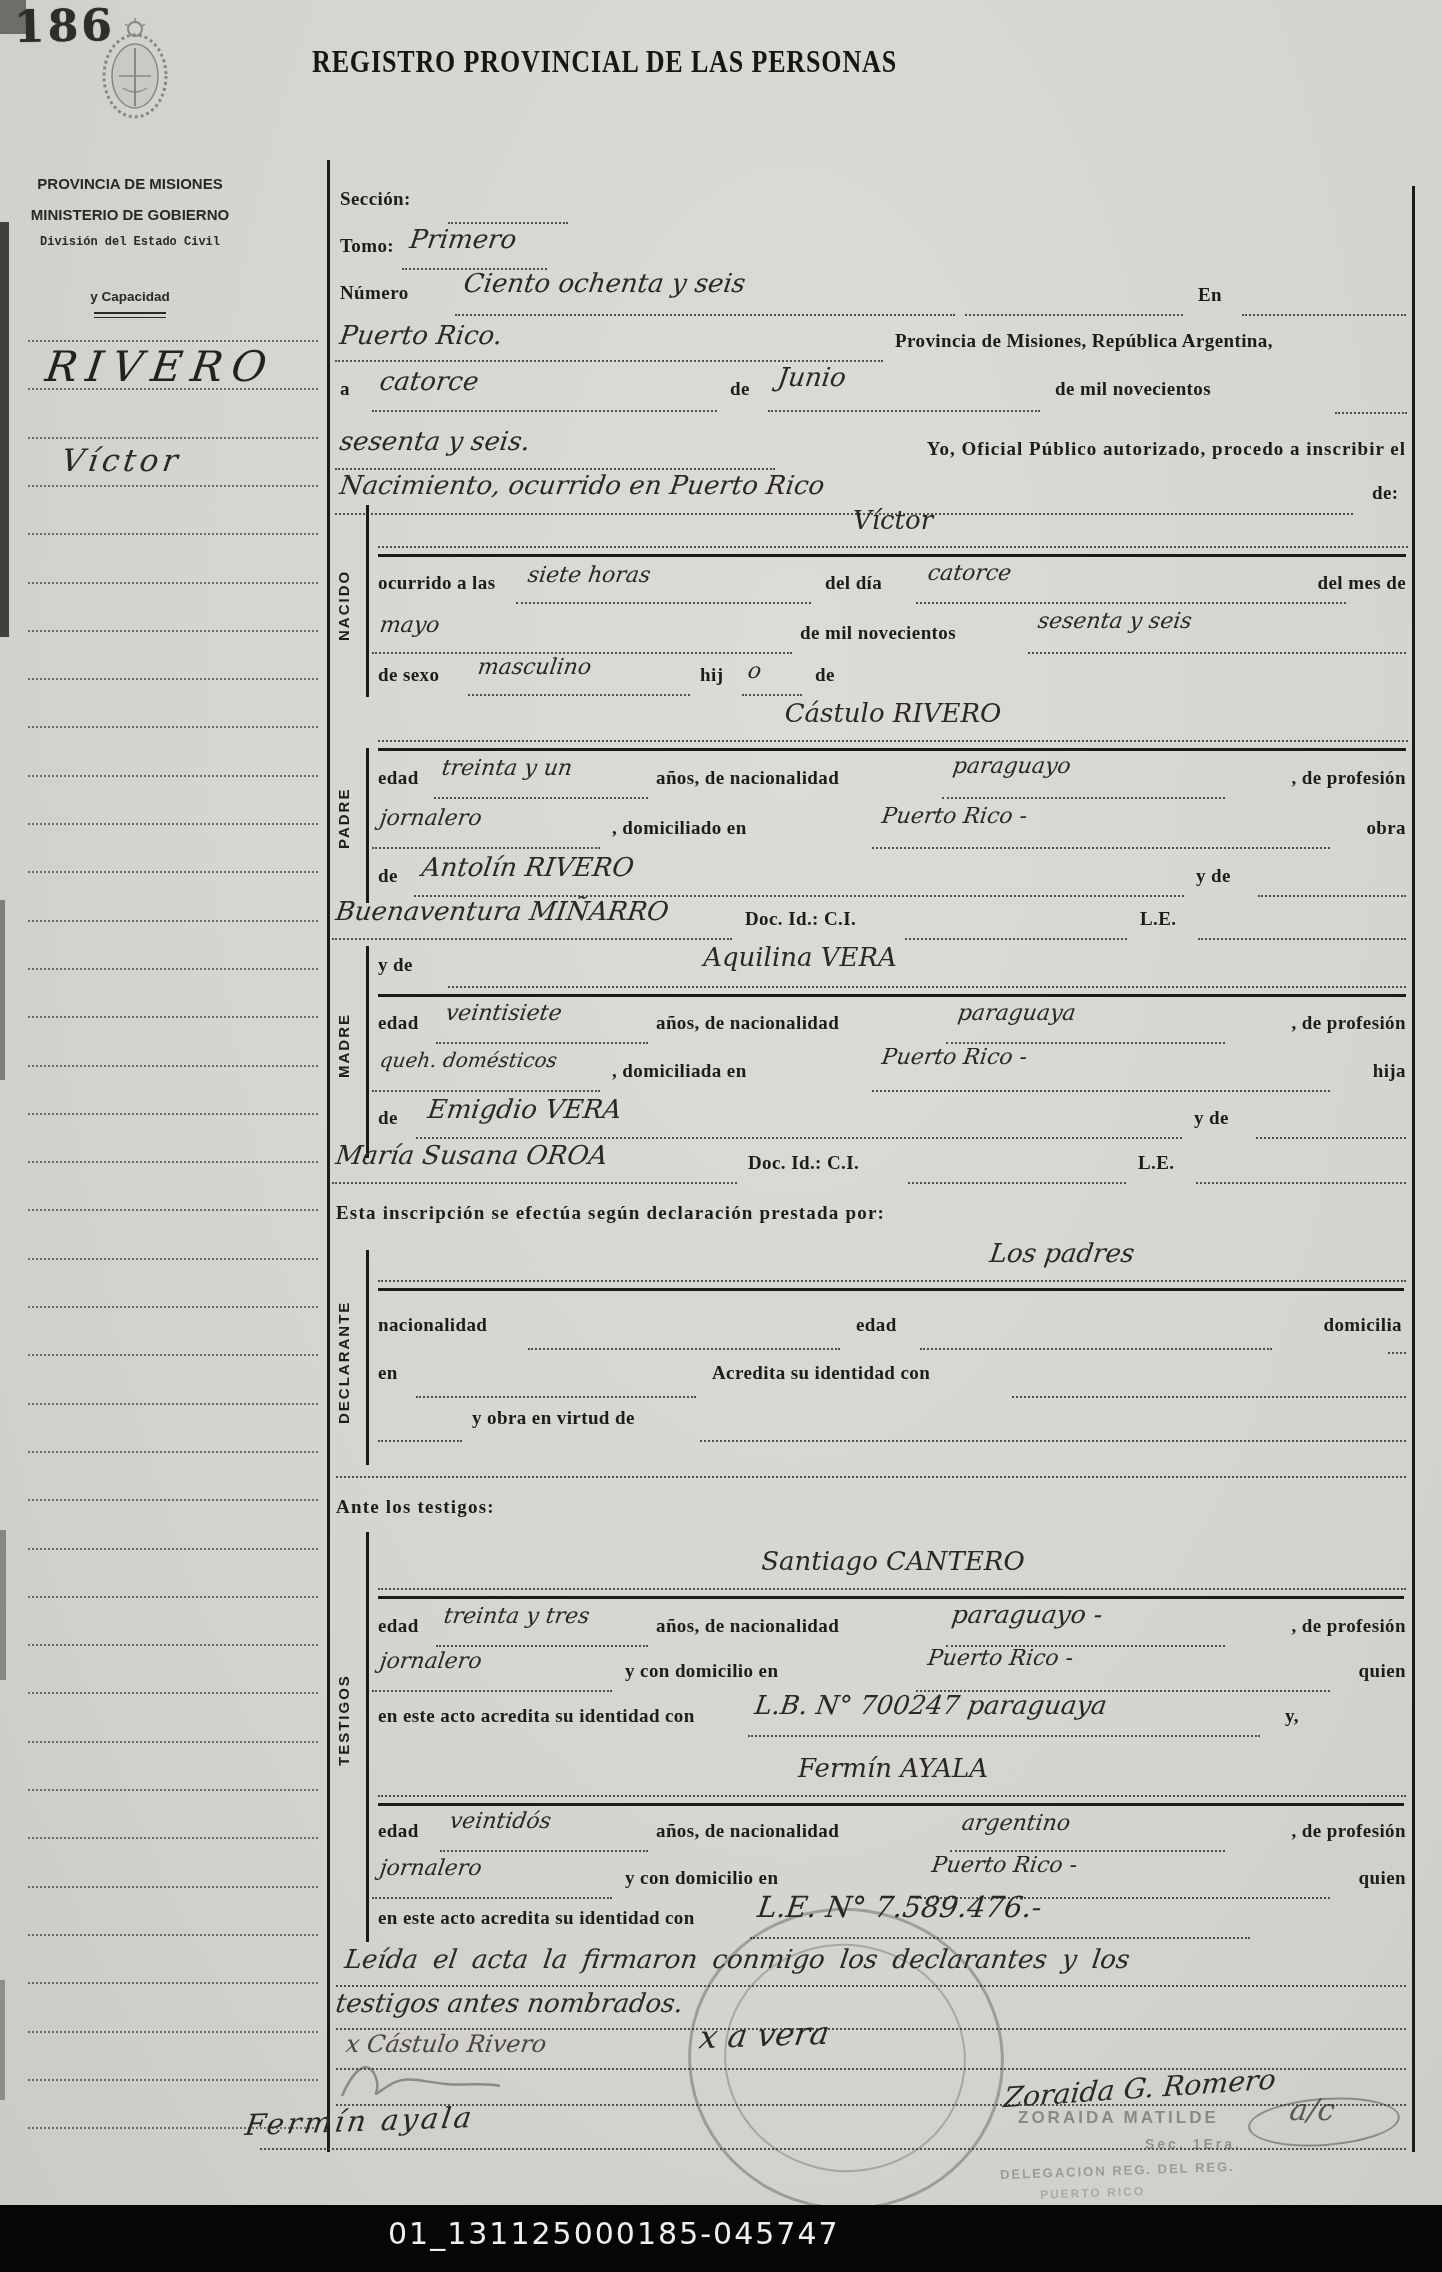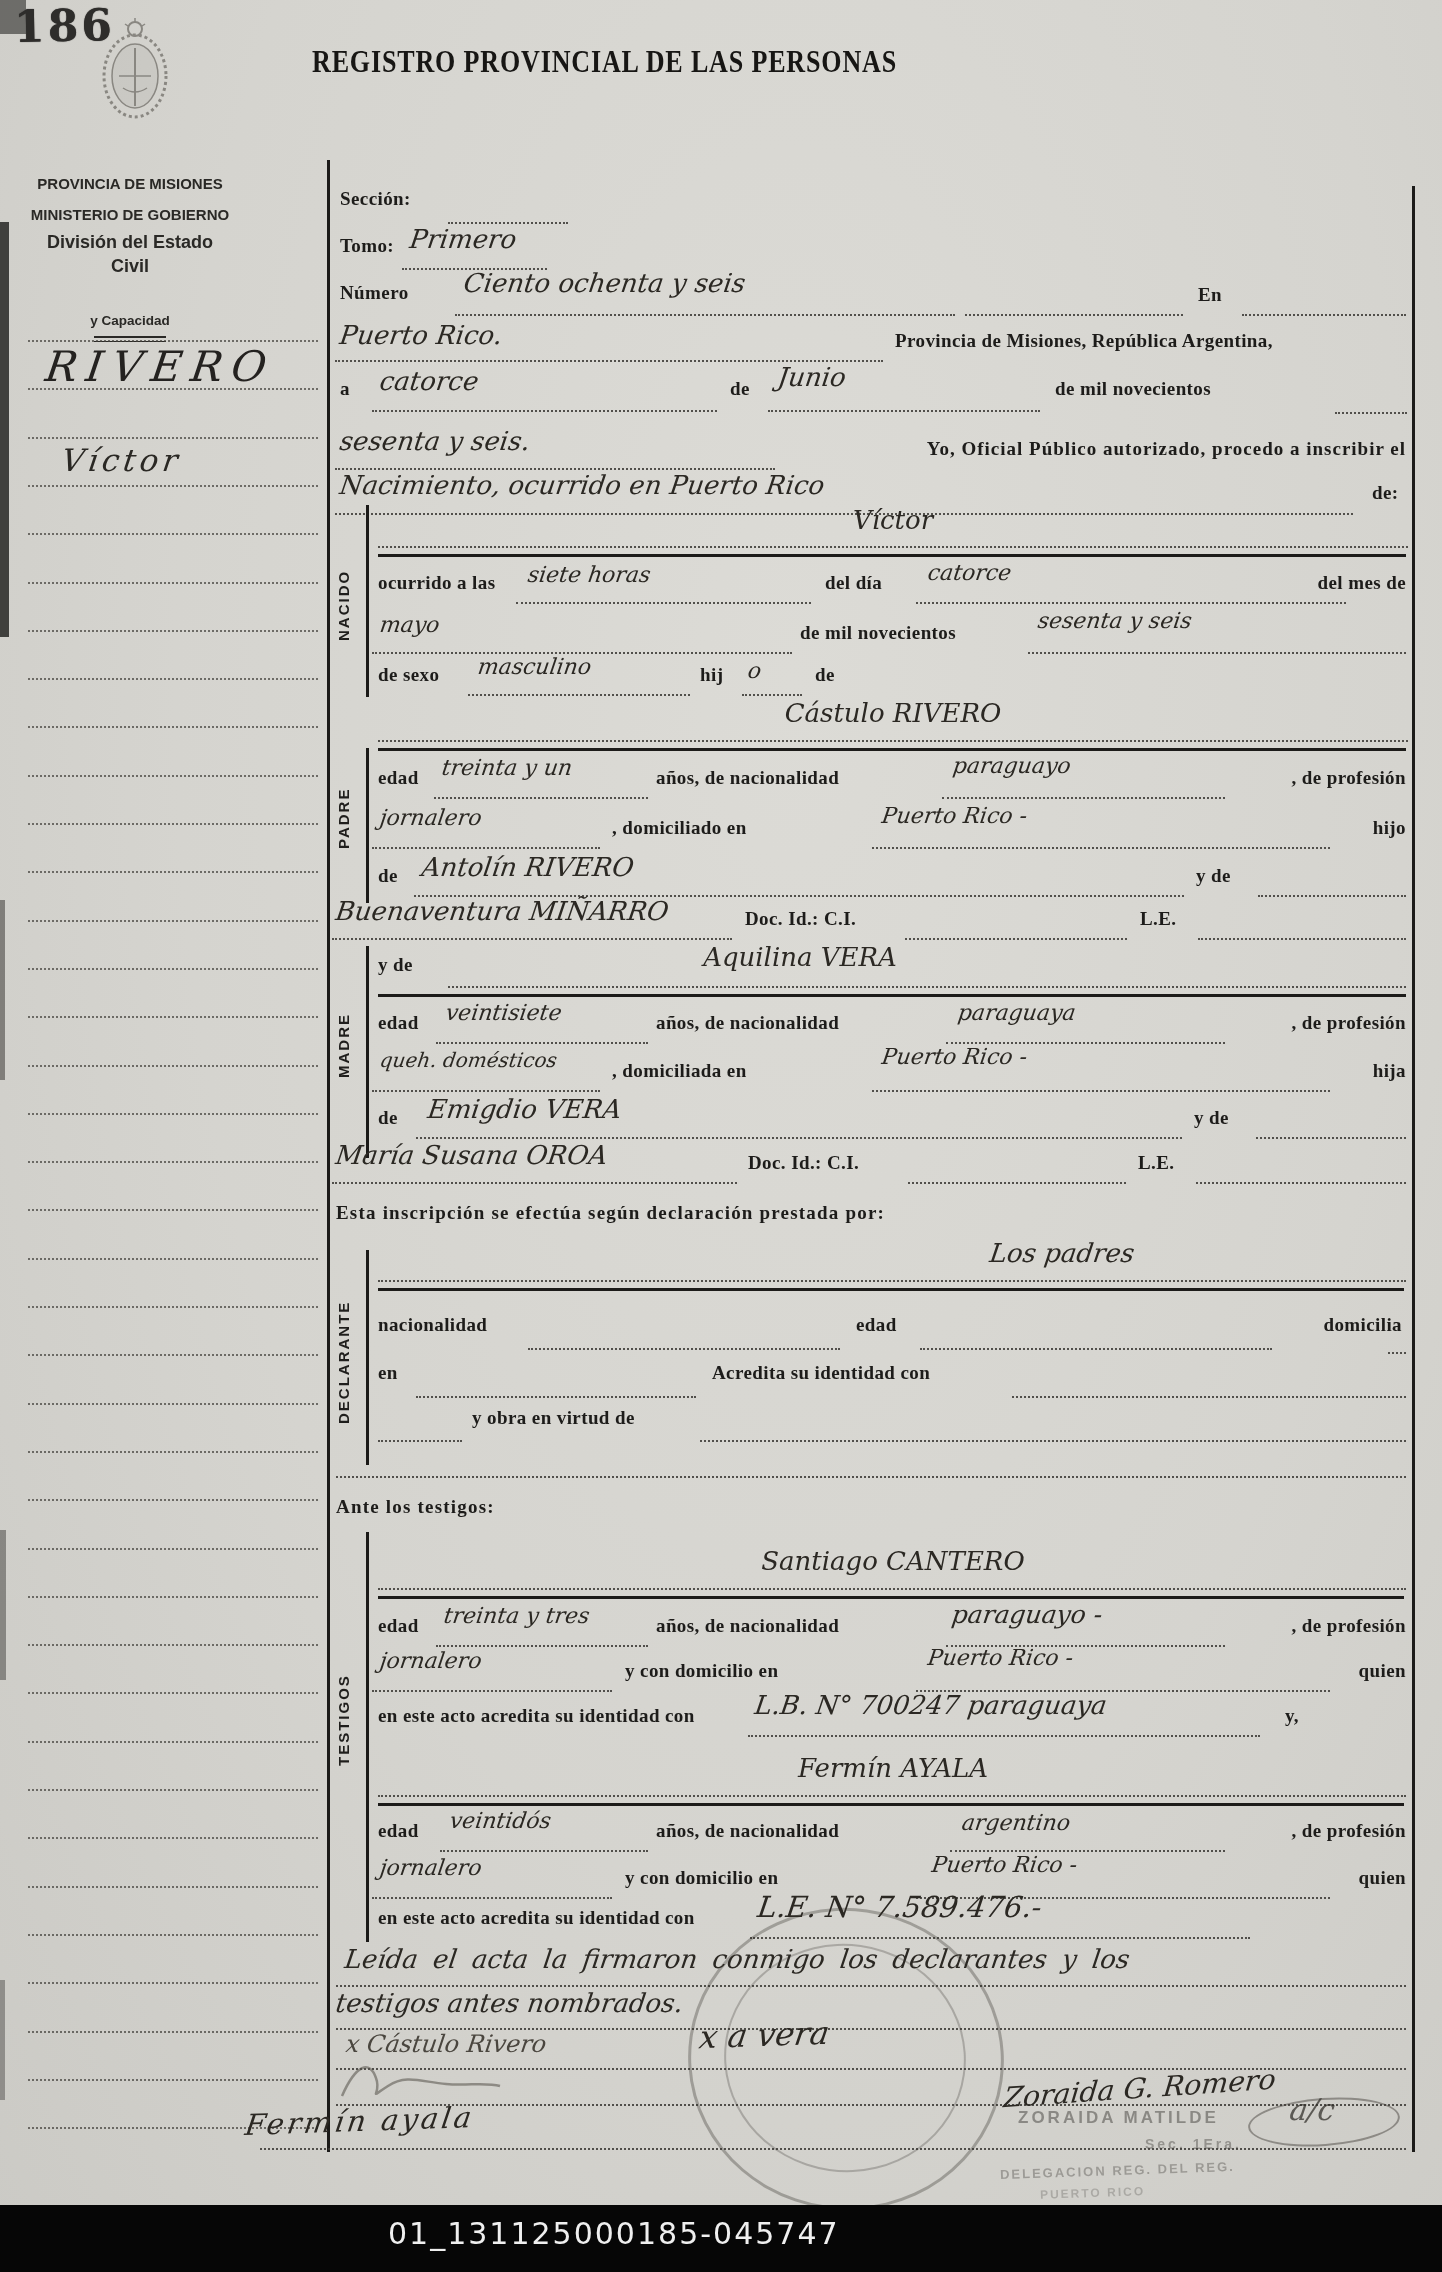--- a/index.html
+++ b/index.html
@@ -54,21 +54,21 @@
     <line x1="30" y1="8" x2="33" y2="10" stroke="#595650" stroke-width="1.5"></line>
     <line x1="50" y1="8" x2="47" y2="10" stroke="#595650" stroke-width="1.5"></line>
     <path d="M28 72 Q40 80 52 72" fill="none" stroke="#595650" stroke-width="1.5"></path>
   </svg>
 
   <div style="position:absolute;left:312px;top:44px;font-family:'Liberation Serif',serif;font-weight:700;font-size:31px;color:#171614;white-space:nowrap;transform:scaleX(.84);transform-origin:left center;letter-spacing:1px;">REGISTRO PROVINCIAL DE LAS PERSONAS</div>
 
   <div style="position:absolute;left:26px;top:168px;width:208px;text-align:center;font-family:'Liberation Sans',sans-serif;font-weight:700;color:#2a2926;">
     <div style="font-size:15px;line-height:31px;">PROVINCIA DE MISIONES</div>
     <div style="font-size:15px;line-height:31px;">MINISTERIO DE GOBIERNO</div>
-    <div style="font-size:18px;line-height:24px;">División del Estado Civil</div>
+    <div style="font-size:12px;line-height:24px;font-family:Liberation Mono, monospace;">División del Estado Civil</div>
     <div style="font-size:13.5px;line-height:22px;margin-top:32px;">y Capacidad</div>
     <div style="margin:4px auto 0;width:72px;border-top:2px solid #2a2926;border-bottom:1.5px solid #2a2926;height:3px;"></div>
   </div>
 
   <div id="margin-lines" style="position:absolute;inset:0;">
       <div style="position: absolute; left: 28px; width: 290px; border-bottom: 2px dotted rgb(65, 63, 58); opacity: 0.7; top: 340px;"></div>
       <div style="position: absolute; left: 28px; width: 290px; border-bottom: 2px dotted rgb(65, 63, 58); opacity: 0.7; top: 388.3px;"></div>
       <div style="position: absolute; left: 28px; width: 290px; border-bottom: 2px dotted rgb(65, 63, 58); opacity: 0.7; top: 436.6px;"></div>
       <div style="position: absolute; left: 28px; width: 290px; border-bottom: 2px dotted rgb(65, 63, 58); opacity: 0.7; top: 484.9px;"></div>
       <div style="position: absolute; left: 28px; width: 290px; border-bottom: 2px dotted rgb(65, 63, 58); opacity: 0.7; top: 533.2px;"></div>
@@ -190,21 +190,21 @@
   <div class="prt" style="left:656px;top:767px;">años, de nacionalidad</div>
   <div class="hw" style="left:953px;top:753px;">paraguayo</div>
   <div class="dot" style="left:942px;top:797px;width:283px;"></div>
   <div class="prt" style="right:36px;top:767px;">, de profesión</div>
 
   <div class="hw" style="left:380px;top:805px;">jornalero</div>
   <div class="dot" style="left:372px;top:847px;width:228px;"></div>
   <div class="prt" style="left:612px;top:817px;">, domiciliado en</div>
   <div class="hw" style="left:882px;top:803px;">Puerto Rico -</div>
   <div class="dot" style="left:872px;top:847px;width:458px;"></div>
-  <div class="prt" style="right:36px;top:817px;">hijo</div>
+  <div class="prt" style="right:36px;top:817px;">obra</div>
 
   <div class="prt" style="left:378px;top:865px;">de</div>
   <div class="hw big" style="left:422px;top:852px;">Antolín RIVERO</div>
   <div class="dot" style="left:414px;top:895px;width:770px;"></div>
   <div class="prt" style="left:1196px;top:865px;">y de</div>
   <div class="dot" style="left:1258px;top:895px;width:148px;"></div>
 
   <div class="hw big" style="left:336px;top:896px;">Buenaventura MIÑARRO</div>
   <div class="dot" style="left:332px;top:938px;width:400px;"></div>
   <div class="prt" style="left:745px;top:908px;">Doc. Id.: C.I.</div>

